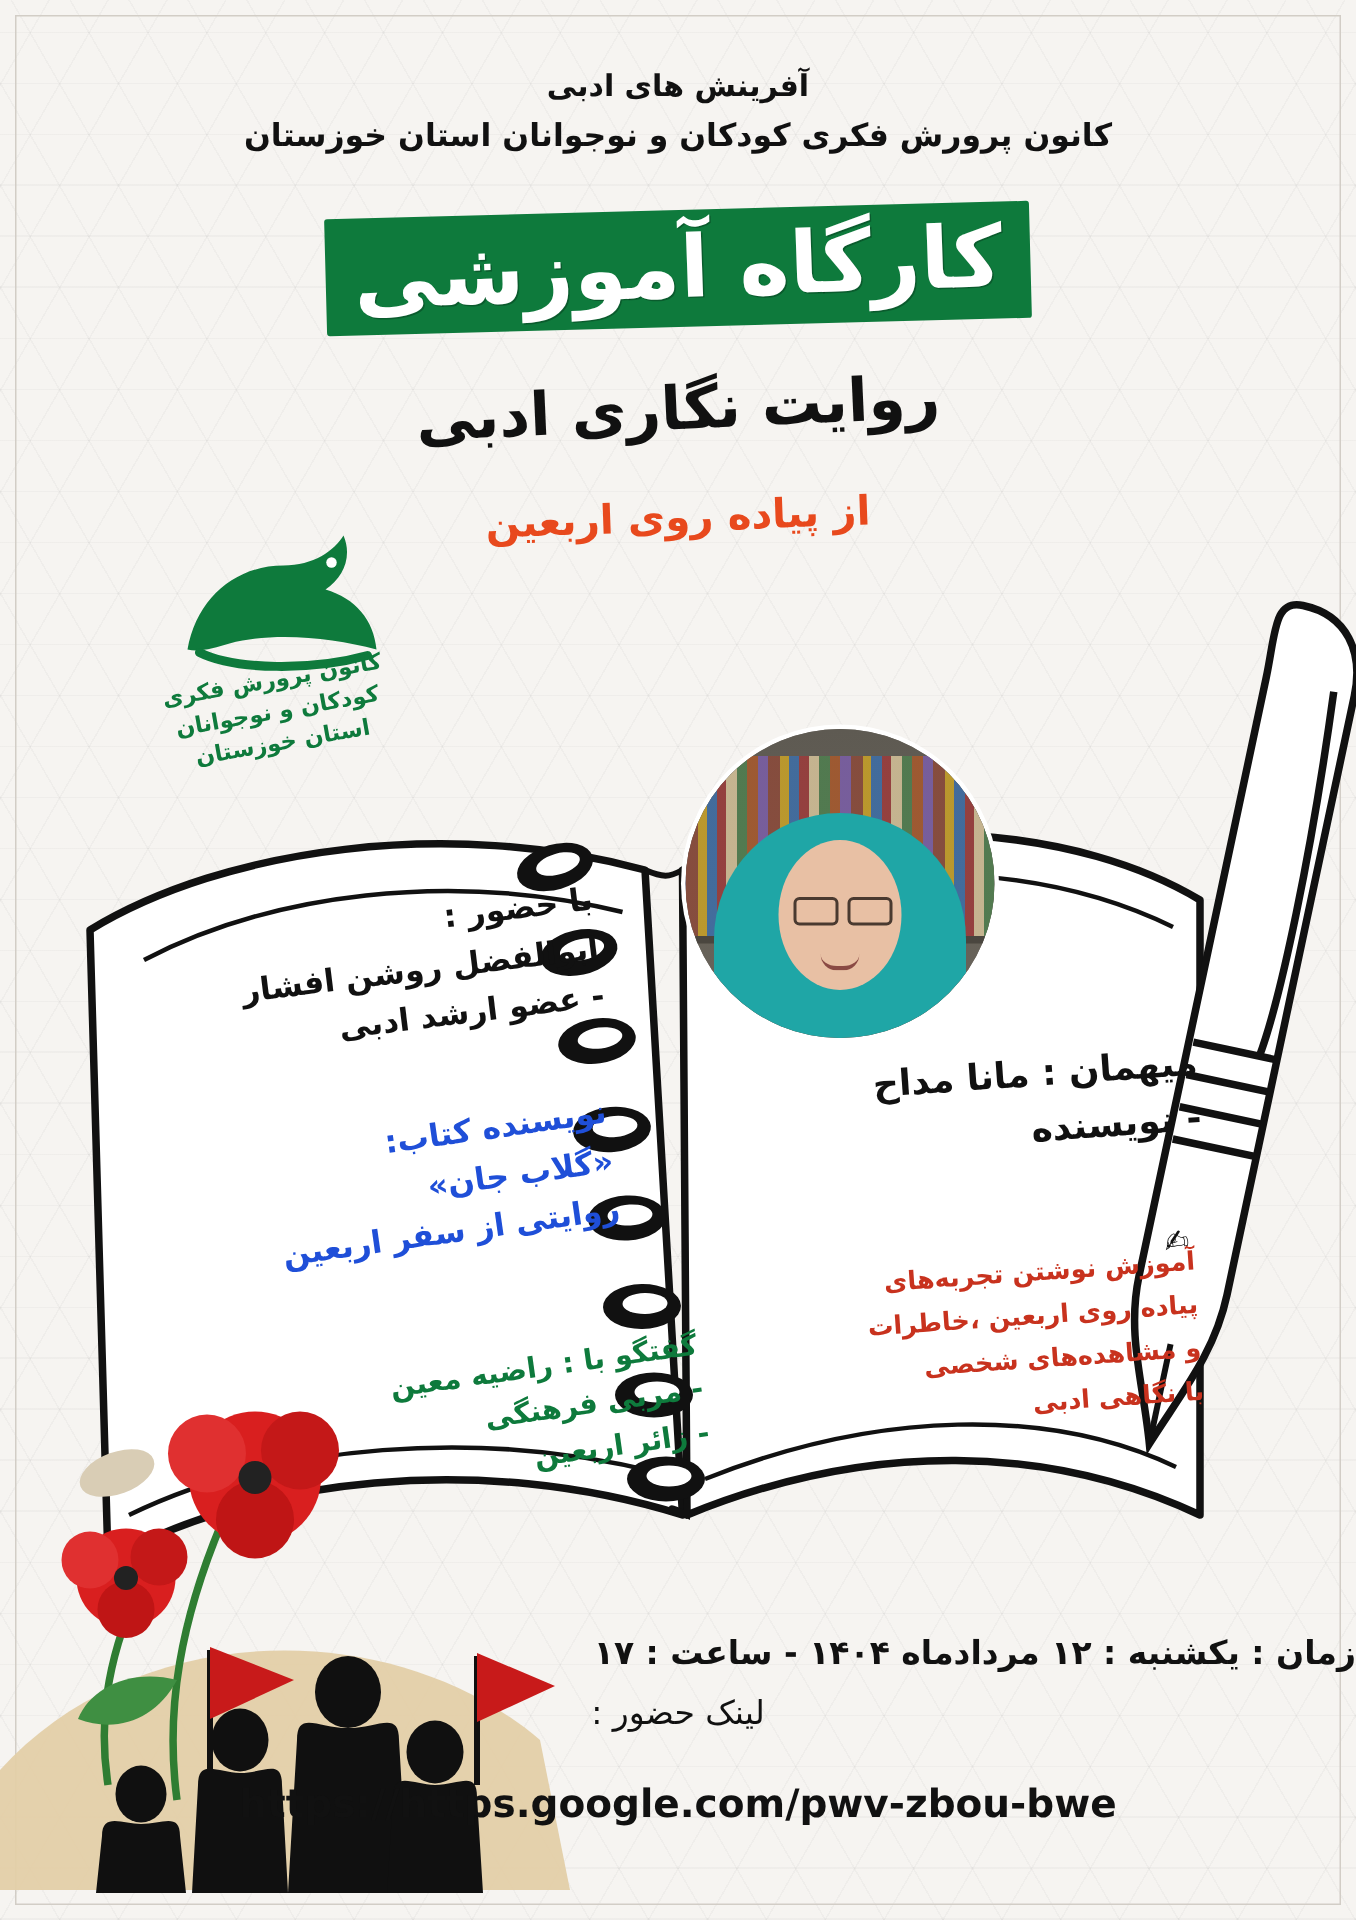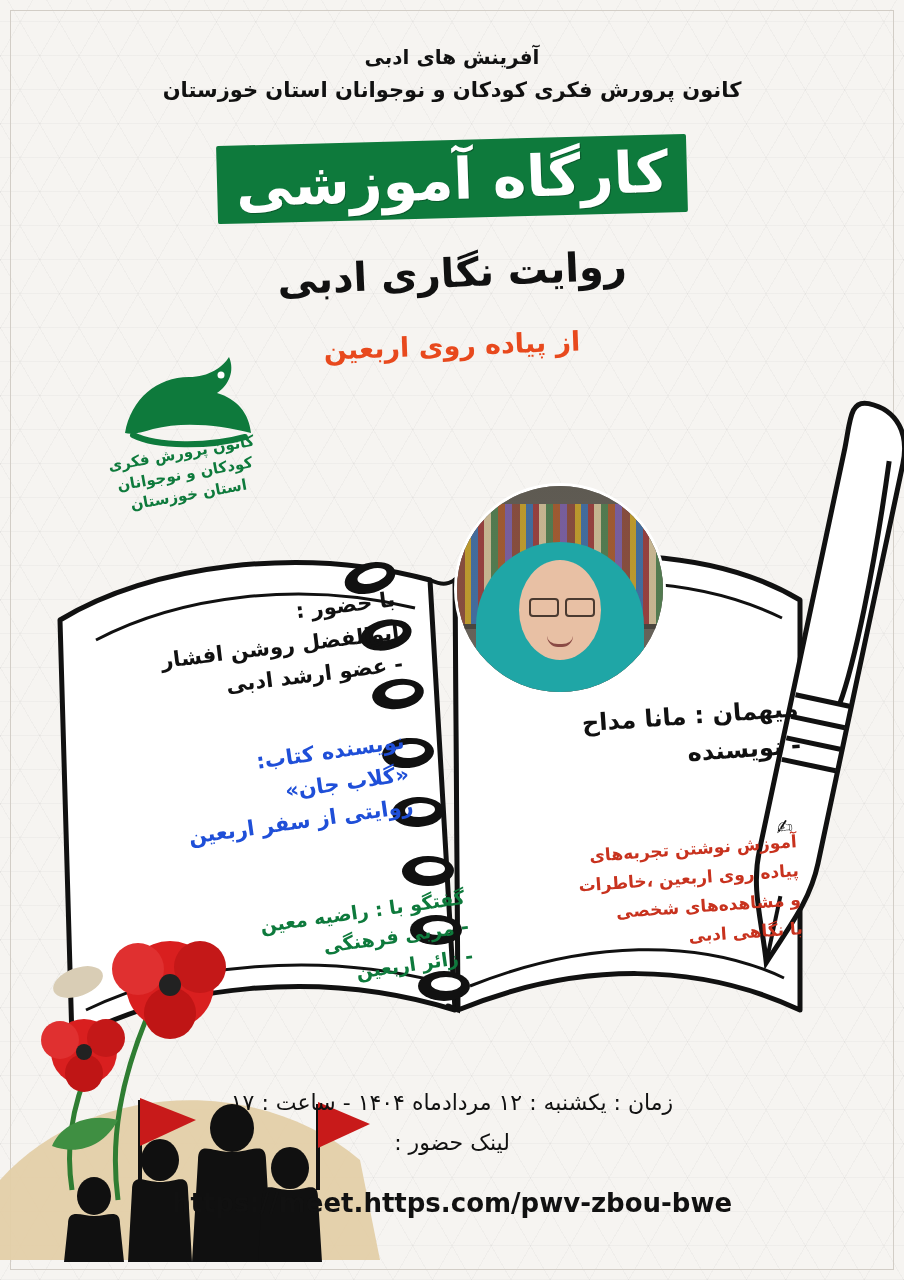--- a/index.html
+++ b/index.html
@@ -224,23 +224,23 @@
   }
   #pen-emoji {
     left: 776px; top: 812px;
     font-size: 20px;
     transform: rotate(-8deg);
   }
 
   
   #footer-time {
     top: 1090px; left: 0; right: 0;
-    text-align: center;
+    text-align: right;
     font-size: 22px;
-    font-weight: normal;
+    font-weight: bold;
     color: #111111;
   }
   #footer-link-label {
     top: 1130px; left: 0; right: 0;
     text-align: center;
     font-size: 22px;
     font-weight: normal;
     color: #111111;
   }
   #footer-url {
@@ -393,15 +393,15 @@
   <div class="hand" id="right-guest" style="white-space:pre-line">میهمان : مانا مداح
 - نویسنده</div>
   <div class="hand" id="pen-emoji">✍</div>
   <div class="hand" id="right-desc" style="white-space:pre-line">آموزش نوشتن تجربه‌های
 پیاده روی اربعین ،خاطرات
 و مشاهده‌های شخصی
 با نگاهی ادبی</div>
 
   <div class="txt" id="footer-time">زمان : یکشنبه : ۱۲ مردادماه ۱۴۰۴ - ساعت : ۱۷</div>
   <div class="txt" id="footer-link-label">لینک حضور :</div>
-  <div class="txt" id="footer-url">https://meet.https.com/pwv-zbou-bwe</div>
+  <div class="txt" id="footer-url">https://https.google.com/pwv-zbou-bwe</div>
 
 </div>
 
 </body></html>

